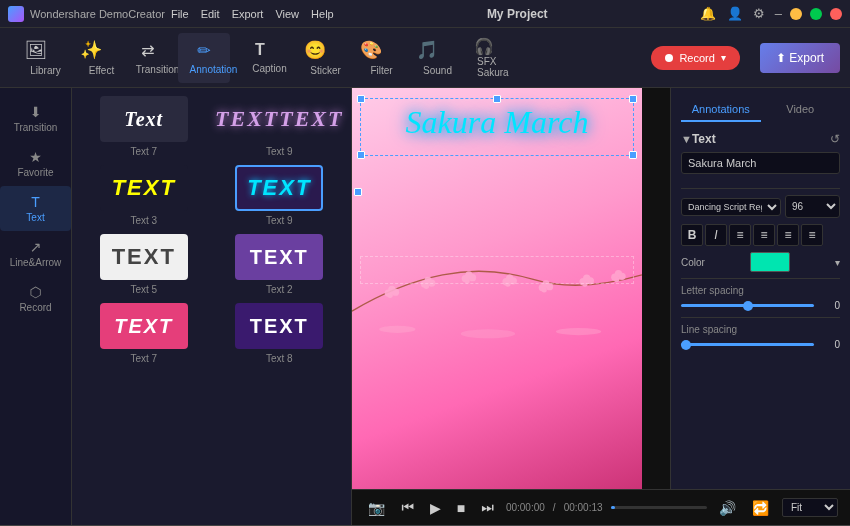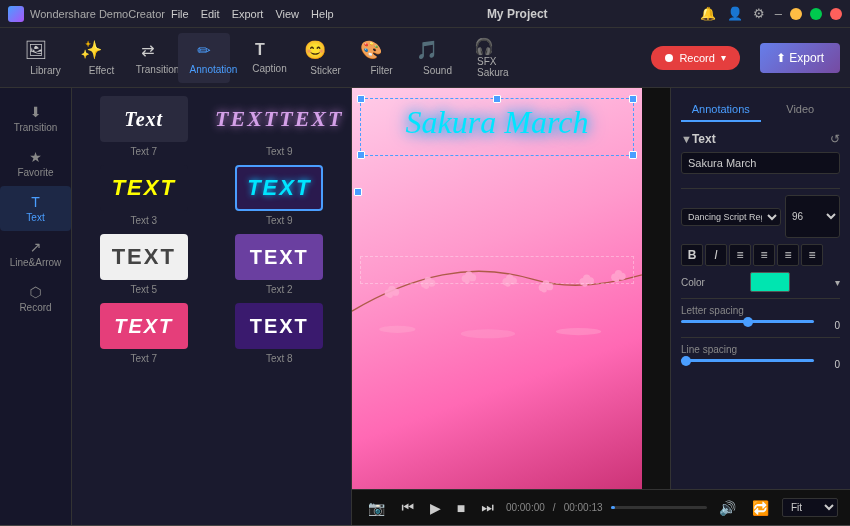--- a/index.html
+++ b/index.html
@@ -73,21 +73,21 @@
     .prop-section { margin-bottom: 10px; }
     .prop-section-header { display: flex; align-items: center; justify-content: space-between; margin-bottom: 6px; }
     .prop-section-title { font-size: 12px; color: #ccc; font-weight: 600; }
     .prop-input { background: #0d0d1a; border: 1px solid #333; color: #ccc; padding: 4px 6px; font-size: 11px; border-radius: 3px; width: 100%; margin-bottom: 8px; }
     .prop-row { display: flex; align-items: center; gap: 4px; margin-bottom: 6px; }
     .prop-select { background: #0d0d1a; border: 1px solid #333; color: #ccc; padding: 3px 4px; font-size: 10px; border-radius: 3px; flex: 1; }
     .format-btns { display: flex; gap: 2px; margin-bottom: 6px; flex-wrap: wrap; }
     .fmt-btn { width: 22px; height: 22px; background: #0d0d1a; border: 1px solid #333; color: #ccc; display: flex; align-items: center; justify-content: center; cursor: pointer; font-size: 12px; border-radius: 2px; }
     .color-row { display: flex; align-items: center; justify-content: space-between; margin-bottom: 6px; }
     .color-swatch { width: 40px; height: 20px; background: #00e5b0; border-radius: 2px; cursor: pointer; border: 1px solid #555; }
-    .slider-row { display: flex; gap: 6px; margin-bottom: 4px; }
+    .slider-row { display: flex; align-items: center; gap: 6px; margin-bottom: 4px; }
     .slider-label { font-size: 10px; color: #888; flex: 1; }
     .slider-val { font-size: 10px; color: #ccc; width: 20px; text-align: right; }
     .prop-slider { width: 80px; height: 3px; background: #333; border-radius: 2px; appearance: none; cursor: pointer; }
     .prop-slider::-webkit-slider-thumb { appearance: none; width: 10px; height: 10px; border-radius: 50%; background: #4a9eff; }
     .divider { height: 1px; background: #333; margin: 6px 0; }
     .reset-icon { font-size: 12px; color: #888; cursor: pointer; }
 
     
     .video-controls { height: 36px; background: #111; display: flex; align-items: center; gap: 8px; padding: 0 12px; border-top: 1px solid #333; }
     .ctrl-btn { background: none; border: none; color: #ccc; cursor: pointer; font-size: 14px; padding: 2px 4px; }
@@ -339,21 +339,21 @@
             <span style="font-size:11px;color:#aaa;cursor:pointer">▼</span>
             <span class="prop-section-title">Text</span>
             <span class="reset-icon" style="margin-left:auto">↺</span>
           </div>
           <input class="prop-input" type="text" style="background: rgb(13, 13, 26); border: 1px solid rgb(51, 51, 51); color: rgb(204, 204, 204); padding: 4px 6px; font-size: 11px; border-radius: 3px; width: 100%; margin-bottom: 8px;" value="Sakura March">
           <div class="divider"></div>
           <div class="prop-row">
             <select class="prop-select" style="font-size:9px;max-width:100px;background:#0d0d1a;border:1px solid #333;color:#ccc;padding:2px 2px;border-radius:3px;flex:1">
               <option>Dancing Script Regul</option>
             </select>
-            <select class="prop-select" style="width:36px;background:#0d0d1a;border:1px solid #333;color:#ccc;padding:14px 2px;border-radius:3px;font-size:10px">
+            <select class="prop-select" style="width:36px;background:#0d0d1a;border:1px solid #333;color:#ccc;padding:4px 2px;border-radius:3px;font-size:10px">
               <option>96</option>
             </select>
           </div>
           <div class="format-btns">
             <button class="fmt-btn" style="font-weight:700">B</button>
             <button class="fmt-btn" style="font-style:italic">I</button>
             <button class="fmt-btn">≡</button>
             <button class="fmt-btn">≡</button>
             <button class="fmt-btn">≡</button>
             <button class="fmt-btn">≡</button>

